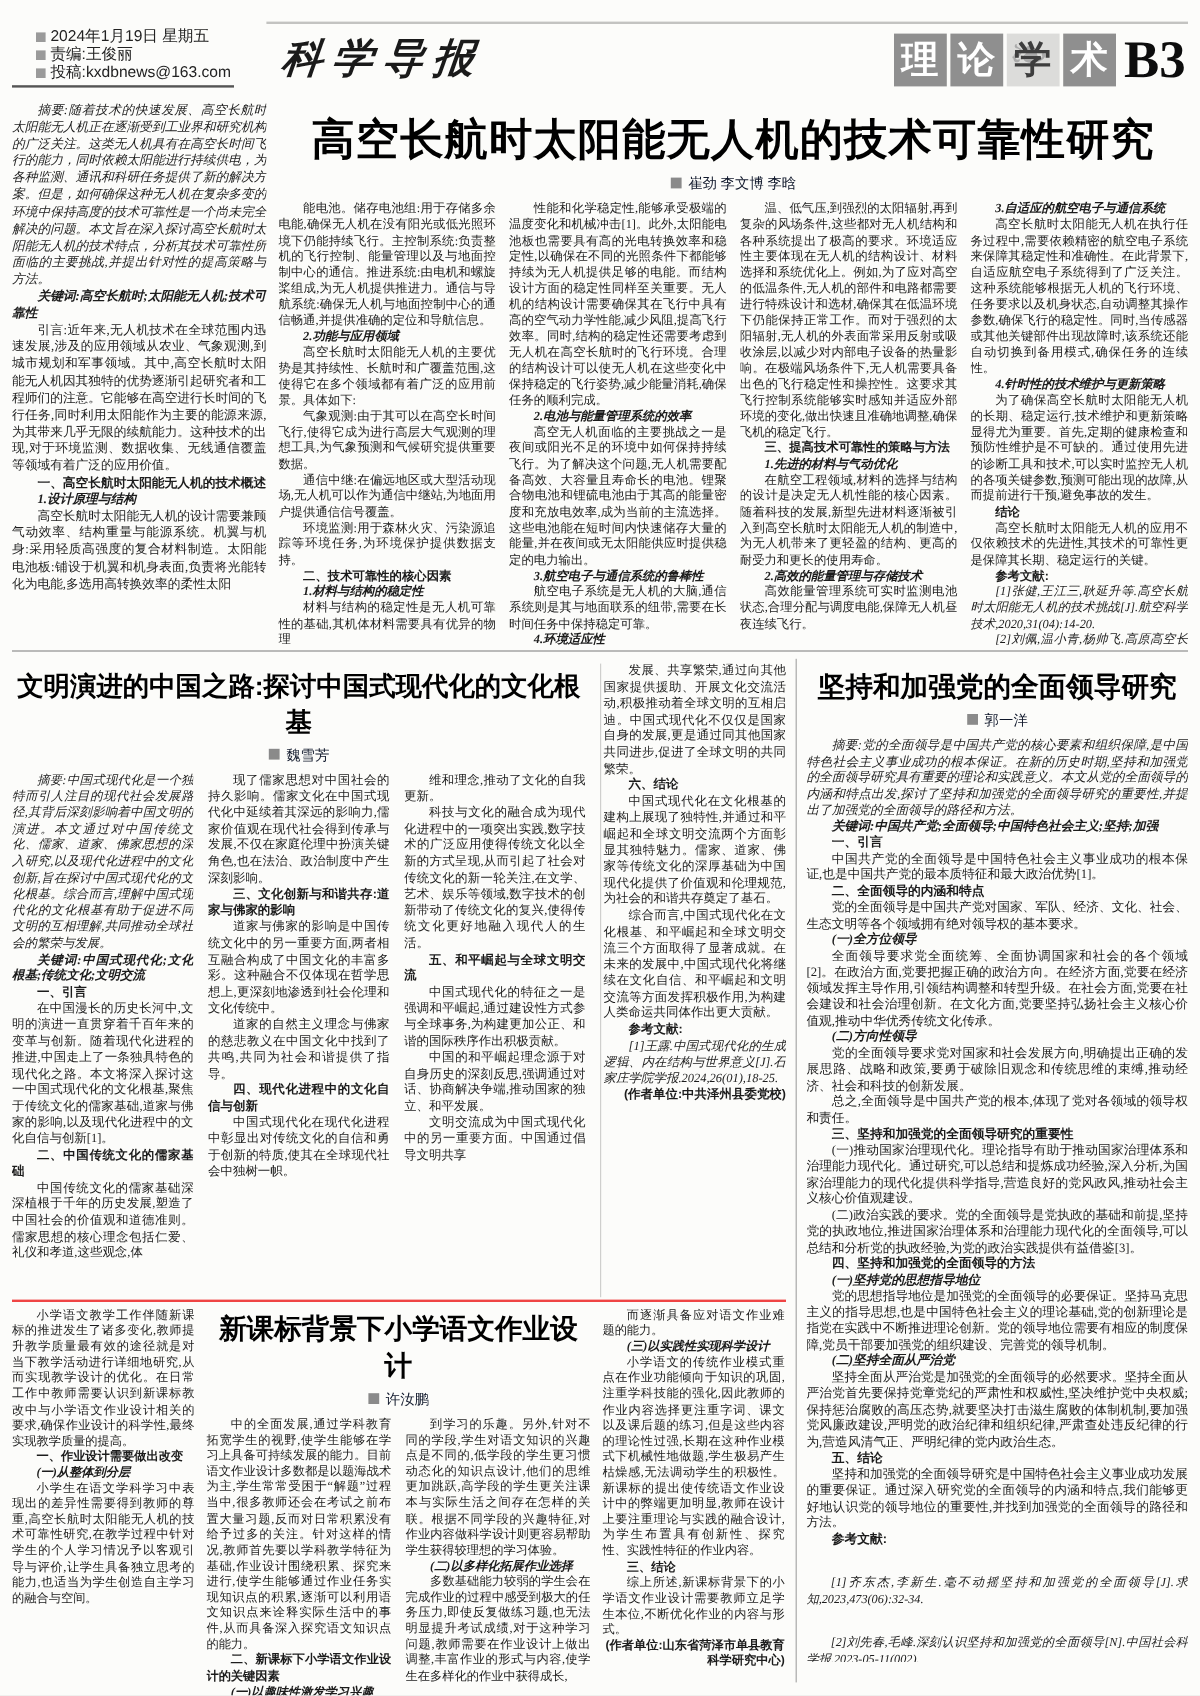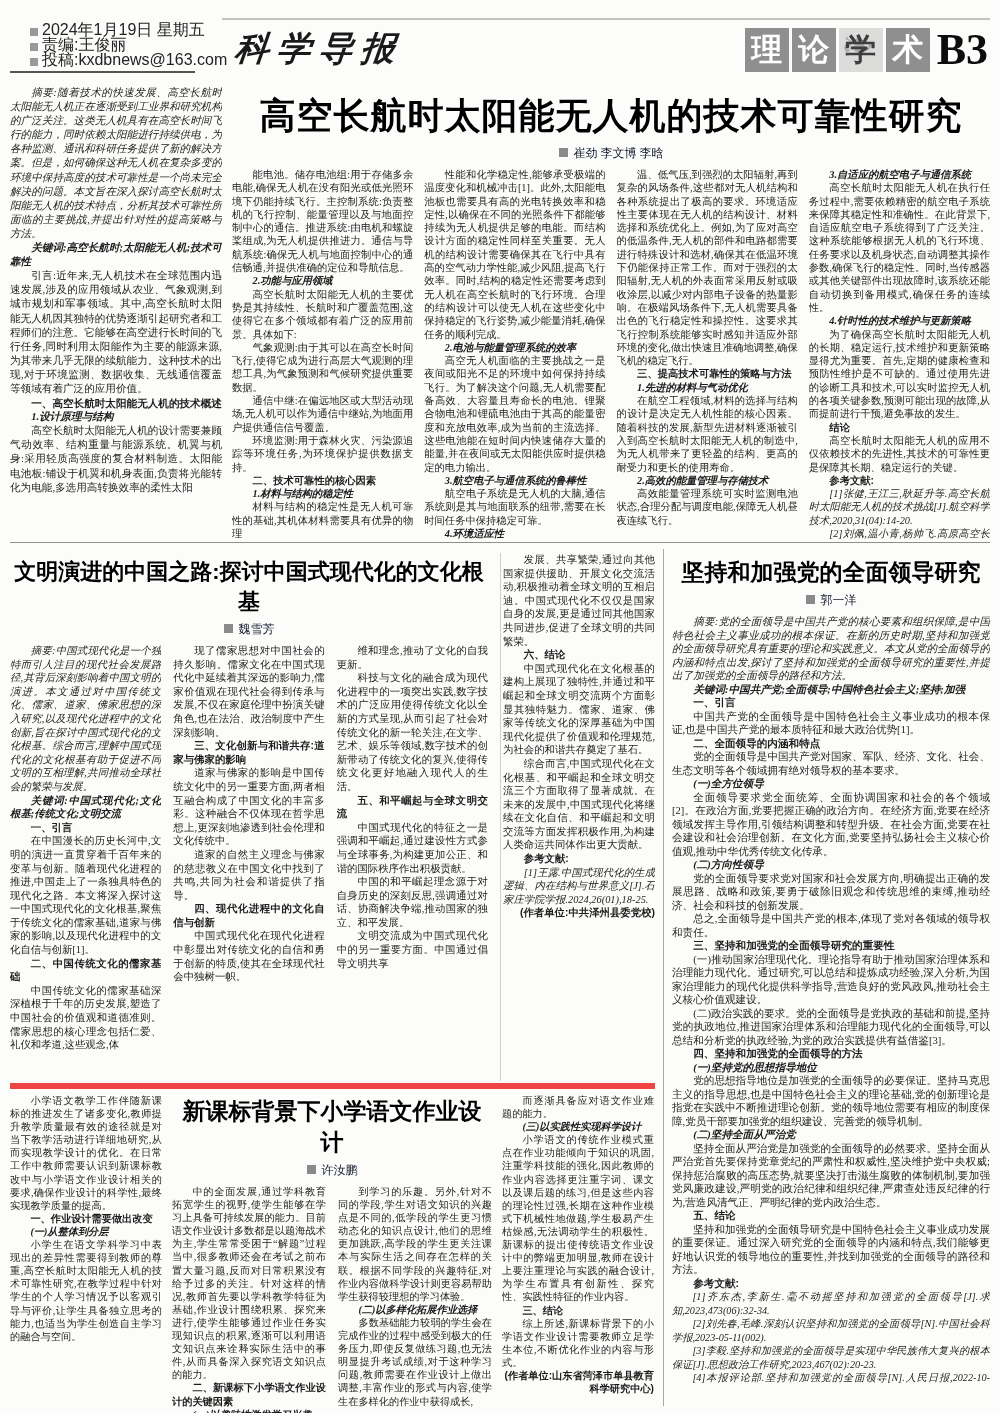--- a/index.html
+++ b/index.html
@@ -2,21 +2,21 @@
 <html><head>
 <meta charset="utf-8">
 <style>
   html,body{margin:0;padding:0;background:#e8e8e6;}
   .page{position:relative;width:1000px;height:1413px;margin:0 auto;background:#fcfcfa;color:#1c1c1c;
         font-family:"Liberation Serif","DejaVu Serif",serif;overflow:hidden;box-sizing:border-box;padding:6px 10px;}
   
   .masthead{position:relative;height:80px;}
   .mast-rule{position:absolute;top:12px;left:212px;right:0;height:2px;background:#c3c3c1;}
   .mast-left{position:absolute;top:16px;left:0;width:185px;border-bottom:2px solid #555;padding-bottom:4px;}
-  .mast-left .ml{font-family:"Liberation Sans",sans-serif;font-size:16px;line-height:15px;color:#222;white-space:nowrap;padding-left:20px;}
+  .mast-left .ml{font-family:"Liberation Sans",sans-serif;font-size:13px;line-height:15px;color:#222;white-space:nowrap;padding-left:20px;}
   .sq{display:inline-block;width:8px;height:8px;background:#9a9a9a;margin-right:4px;vertical-align:-1px;}
   .logo{position:absolute;top:20px;left:225px;font-size:34px;font-weight:bold;font-style:italic;
         letter-spacing:8px;color:#1a1a1a;transform:skewX(-6deg);}
   .tiles{position:absolute;top:18px;right:2px;display:flex;align-items:center;gap:3px;}
   .tile{width:44px;height:44px;background:#8f8f8f;color:#fff;font-family:"Liberation Sans",sans-serif;
         font-weight:bold;font-size:31px;display:flex;align-items:center;justify-content:center;}
   .tile.light{background:#dcdcda;color:#3e3e3e;position:relative;overflow:hidden;}
   .tile.light .leaf{position:absolute;font-size:40px;color:#aaa;left:2px;top:-6px;font-weight:normal;z-index:0;}
   .tile.light .ch{position:relative;z-index:1;}
   .pageno{font-size:44px;font-weight:bold;color:#0d0d0d;margin-left:4px;font-family:"Liberation Serif",serif;}
@@ -39,39 +39,39 @@
   .a1-abs{width:212px;flex:none;font-size:10.6px;line-height:14.1px;margin-right:10px;}
   .a1-right{flex:1;min-width:0;}
   .a1 .art-title{font-size:36px;letter-spacing:1px;margin-top:6px;}
   .a1-cols{gap:11px;height:372px;margin-top:2px;}
   .a1-cols .col{flex:1;font-size:10.3px;line-height:13.3px;}
   
   .lower{display:flex;margin-top:6px;}
   .lower-left{width:645px;flex:none;}
   .vdiv{width:1px;background:#a8a8a8;margin:0 8px;flex:none;}
   
-  .a2{height:534px;border-bottom:6px solid #ef4444;display:flex;}
+  .a2{height:534px;border-bottom:2px solid #ef4444;display:flex;}
   .a2-main{width:478px;flex:none;}
   .a2 .art-title{font-size:22px;margin-top:8px;}
   .a2-cols{gap:12px;height:462px;}
   .a2-cols .col{flex:1;font-size:10.4px;line-height:13.6px;}
   .a2-c4{width:152px;flex:none;margin-left:12px;border-left:1px solid #cfcfcd;padding-left:2px;
          font-size:10.4px;line-height:13.6px;overflow:hidden;height:528px;text-align:justify;margin-top:4px;}
   
   .a4{height:312px;display:flex;padding-top:5px;}
   .a4-colA,.a4-colD{width:152px;flex:none;font-size:10.2px;line-height:13.1px;overflow:hidden;text-align:justify;}
   .a4-mid{width:320px;flex:none;margin:0 10px;}
   .a4 .art-title{font-size:23px;margin-top:2px;}
   .a4-cols{gap:12px;height:246px;}
   .a4-cols .col{flex:1;font-size:10.2px;line-height:13.1px;}
   
   .a3{flex:1;min-width:0;overflow:hidden;height:852px;}
   .a3 .art-title{font-size:23px;margin-top:8px;}
   .a3-body{font-size:10.6px;line-height:13.5px;overflow:hidden;height:770px;text-align:justify;}
-  .a3-body .blk.ref{font-size:10.2px;}
+  .a3-body .blk.ref{font-size:10.2px;margin-top:23px;}
 </style>
 </head>
 <body>
 
 <div class="page">
 
   <div class="masthead">
     <div class="mast-rule"></div>
     <div class="mast-left">
       <div class="ml"><span class="sq"></span><span>2024年1月19日 星期五</span></div>

